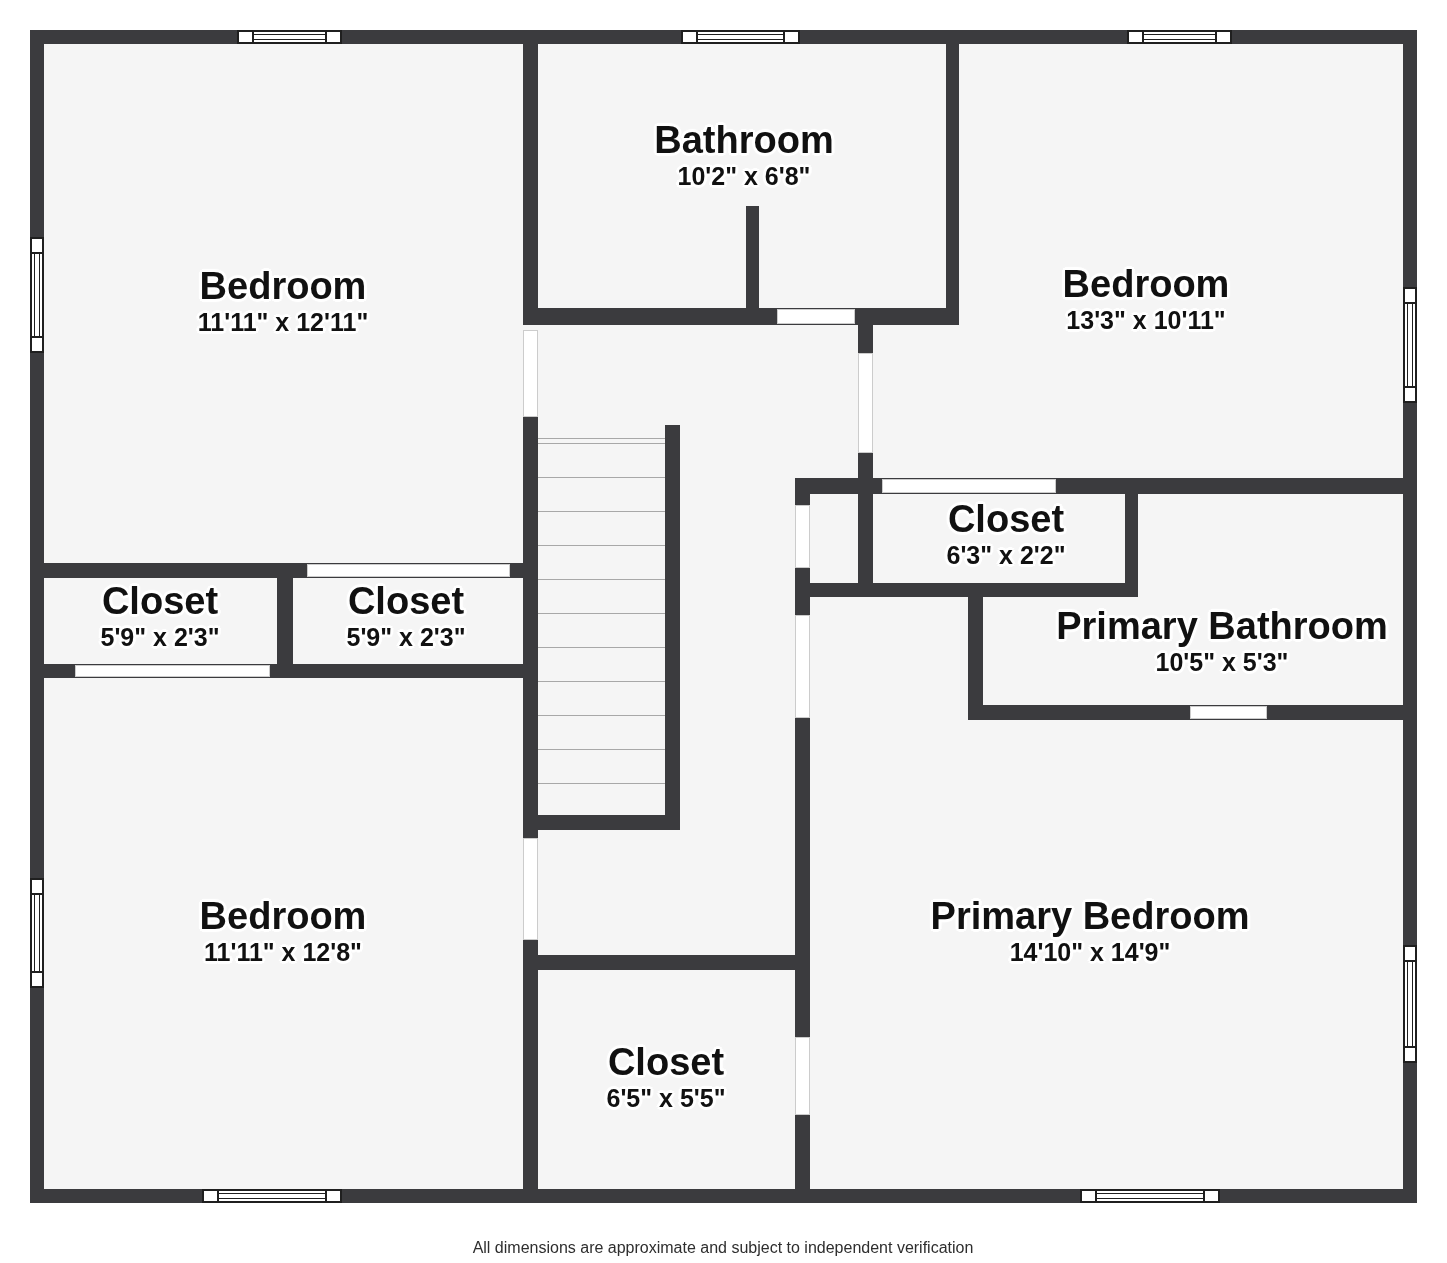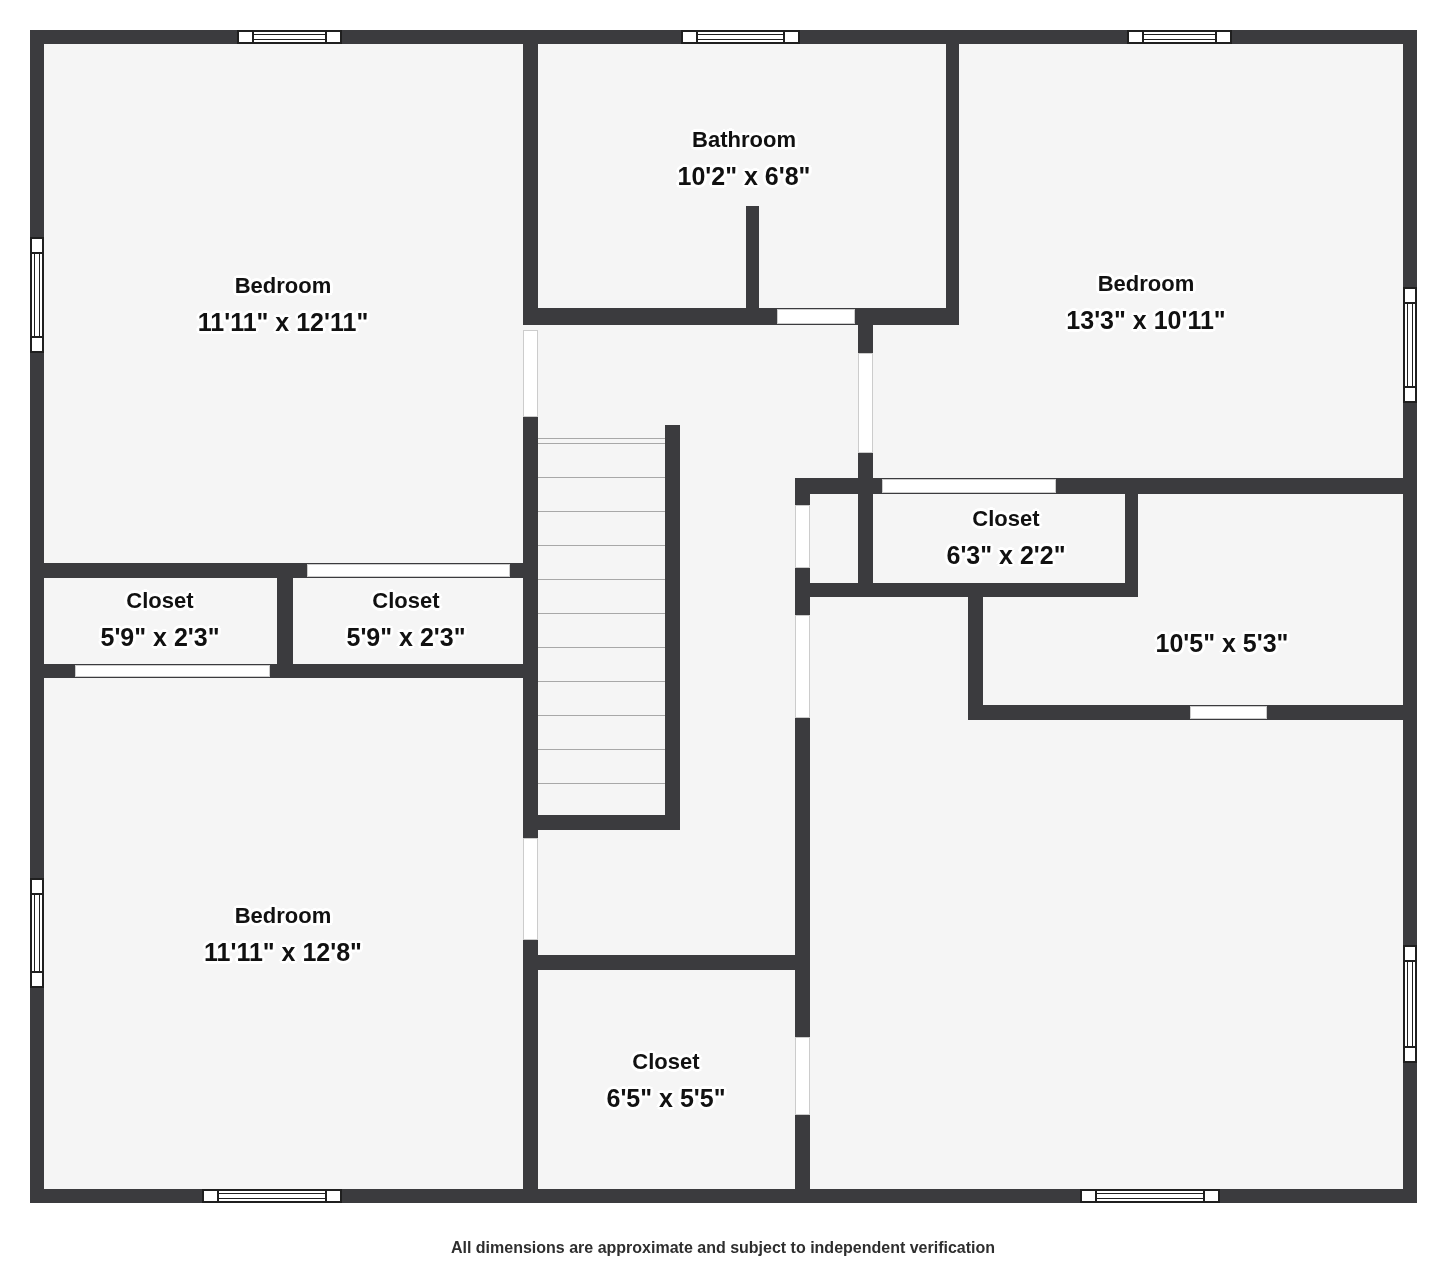--- a/index.html
+++ b/index.html
@@ -17,21 +17,21 @@
   .window .pane-div{position:absolute;background:#1f1f1f;}
   .window .glass{position:absolute;border:1px solid #1f1f1f;background:transparent;}
   .tread{position:absolute;background:#a8a8a8;z-index:1;}
   .room-label{
     position:absolute;z-index:6;
     transform:translate(-50%,-50%);
     text-align:center;color:#111;font-weight:bold;white-space:nowrap;
     text-shadow:-2px -2px 0 #fff,2px -2px 0 #fff,-2px 2px 0 #fff,2px 2px 0 #fff,
                 0 -3px 0 #fff,0 3px 0 #fff,-3px 0 0 #fff,3px 0 0 #fff,0 0 6px #fff;
   }
-  .room-label .name{font-size:22px;line-height:38px;display:block;}
+  .room-label .name{font-size:38px;line-height:38px;display:block;}
   .room-label .dims{font-size:25px;line-height:34px;display:block;}
   .room-label.stairs-label .dims{font-size:30px;line-height:40px;}
   .footer-note{
     position:absolute;z-index:6;transform:translate(-50%,-50%);
     font-size:16px;color:#2e2e2e;white-space:nowrap;font-weight:normal;
   }
 </style>
 </head>
 <body>
 
@@ -148,25 +148,30 @@
   </div>
   <div class="room-label" style="left:406px;top:618px;">
     <span class="name">Closet</span>
     <span class="dims">5'9" x 2'3"</span>
   </div>
   <div class="room-label" style="left:1006px;top:536px;">
     <span class="name">Closet</span>
     <span class="dims">6'3" x 2'2"</span>
   </div>
   <div class="room-label" style="left:1222px;top:643px;">
+    <span class="name">Primary Bathroom</span>
     <span class="dims">10'5" x 5'3"</span>
   </div>
   <div class="room-label" style="left:283px;top:933px;">
     <span class="name">Bedroom</span>
     <span class="dims">11'11" x 12'8"</span>
   </div>
+  <div class="room-label" style="left:1090px;top:933px;">
+    <span class="name">Primary Bedroom</span>
+    <span class="dims">14'10" x 14'9"</span>
+  </div>
   <div class="room-label" style="left:666px;top:1079px;">
     <span class="name">Closet</span>
     <span class="dims">6'5" x 5'5"</span>
   </div>
 
-  <div class="footer-note" style="left:723px;top:1248px;font-weight:bold;">All dimensions are approximate and subject to independent verification</div>
+  <div class="footer-note" style="left:723px;top:1248px;">All dimensions are approximate and subject to independent verification</div>
 </div>
 
 </body></html>

